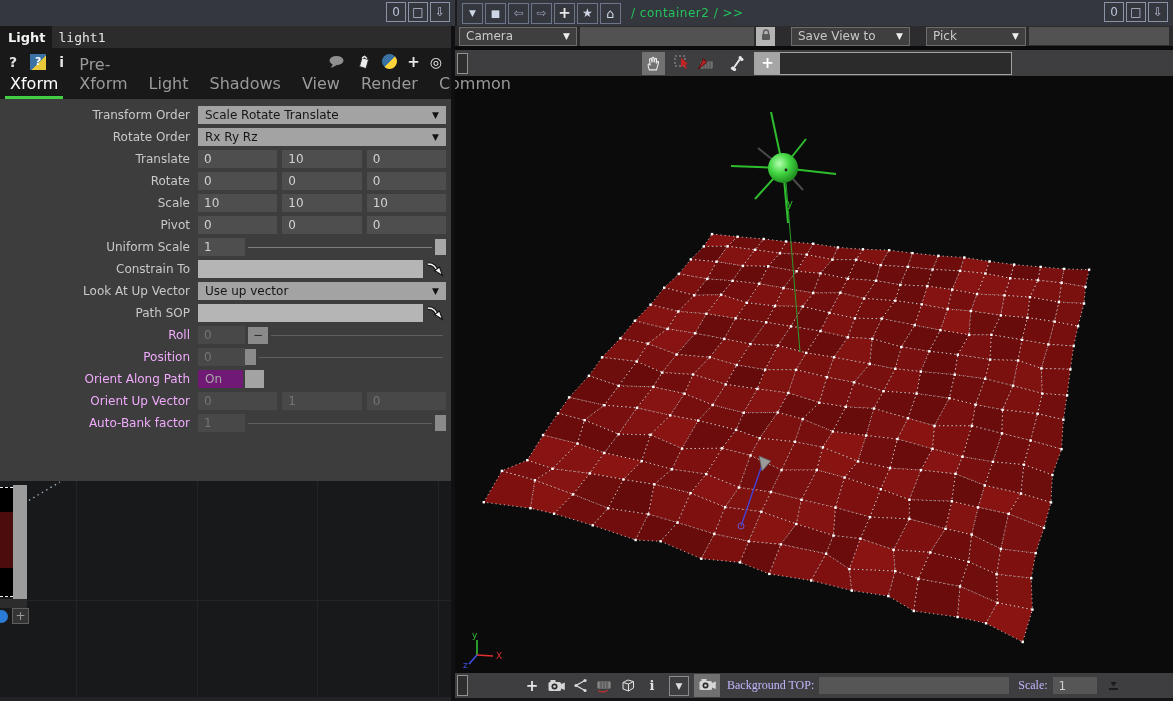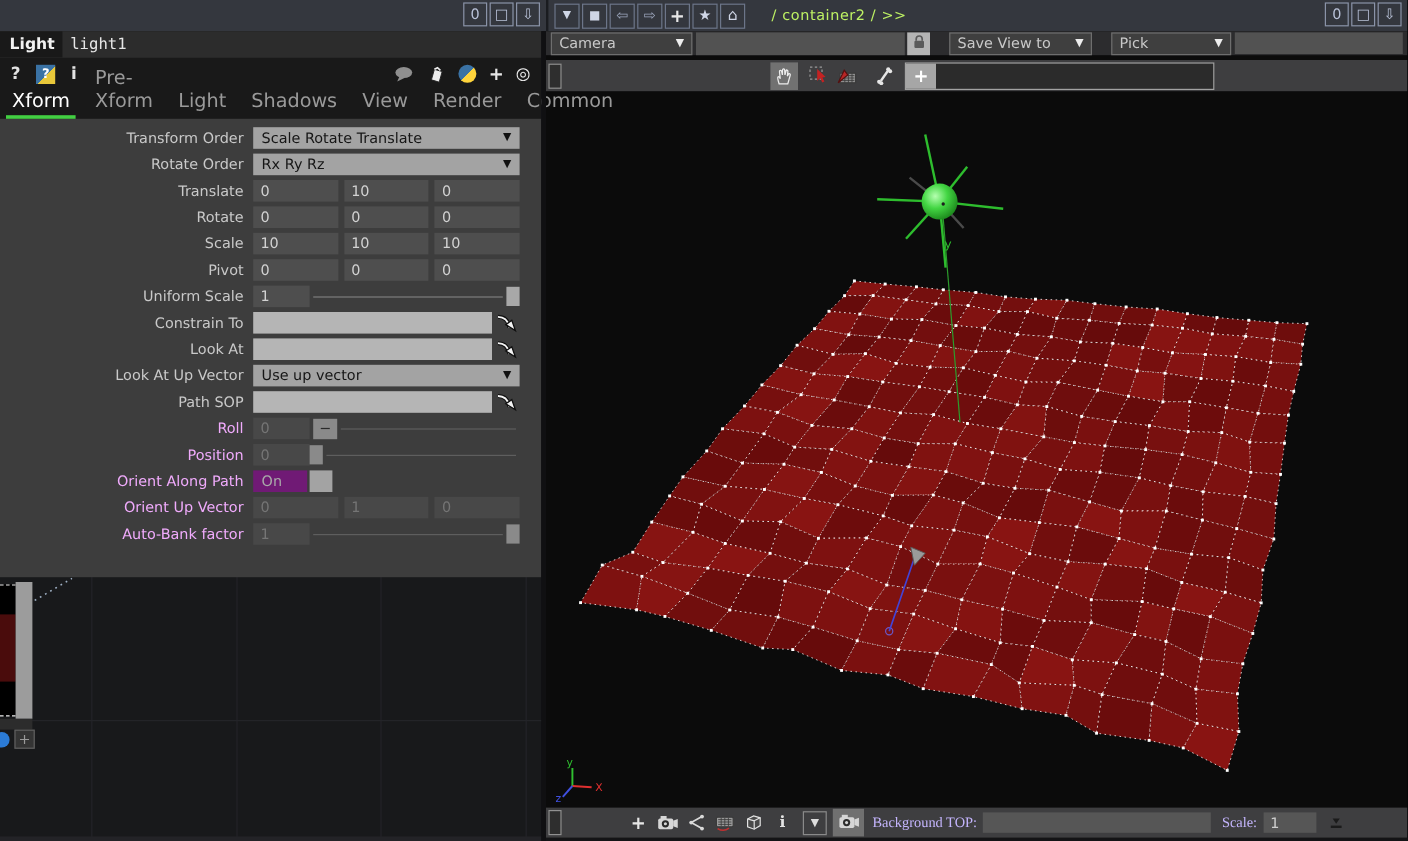--- a/index.html
+++ b/index.html
@@ -8,21 +8,21 @@
 
   
   #topbar{position:absolute;left:0;top:0;width:1173px;height:26px;background:#34373e;display:flex;}
   #topbar-left{width:455px;position:relative;border-right:2px solid #1a1c20;}
   #topbar-right{flex:1;display:flex;align-items:center;padding-left:5px;position:relative;}
   .pane-ctrls{position:absolute;right:5px;top:2px;display:flex;gap:2px;}
   .pbtn{width:20px;height:20px;border:1px solid #8a93a8;color:#b9c2d8;display:flex;align-items:center;
         justify-content:center;font-size:12px;background:transparent;box-sizing:border-box;}
   .nbtn{width:21px;height:21px;border:1px solid #6c7589;color:#aeb8cd;display:flex;align-items:center;
         justify-content:center;font-size:12px;margin-right:2px;box-sizing:border-box;}
-  .crumb{color:#bef264;font-size:12px;margin-left:20px;letter-spacing:.5px;}
+  .crumb{color:#22c55e;font-size:12px;margin-left:8px;letter-spacing:.5px;}
 
   
   #network{position:absolute;left:0;top:26px;width:455px;height:675px;background:#18191b;}
   .ngrid-v{position:absolute;top:0;width:1px;height:675px;background:#232428;}
   .ngrid-h{position:absolute;left:0;width:455px;height:1px;background:#232428;}
   #node-thumb{position:absolute;left:0;top:461px;width:13px;height:110px;background:#000;
               border-top:1px dashed #eee;border-bottom:1px dashed #eee;box-sizing:border-box;}
   #node-thumb .red{position:absolute;left:0;top:24px;width:13px;height:56px;background:#4a0c0c;}
   #node-bar{position:absolute;left:13px;top:459px;width:14px;height:114px;background:#9c9c9c;}
   #node-strip{position:absolute;left:0;top:573px;width:27px;height:9px;background:#2c2c2c;}
@@ -39,21 +39,21 @@
            font-family:"DejaVu Sans Mono","Liberation Mono",monospace;font-size:13px;color:#e6e6e6;}
   #pd-icons{height:27px;background:#191919;display:flex;align-items:center;padding:0 9px;}
   #pd-help{display:flex;gap:13px;align-items:center;}
   #pd-actions{margin-left:auto;display:flex;gap:10px;align-items:center;}
   .hicon{color:#e3e3e3;font-weight:bold;font-size:14px;display:flex;align-items:center;}
   #pd-tabs{height:24px;background:#191919;display:flex;align-items:flex-end;padding-left:8px;gap:17px;}
   .tab{font-size:16px;color:#9a9a9a;padding:3px 2px 6px;position:relative;}
   .tab.active{color:#fff;}
   .tab.active::after{content:"";position:absolute;left:-3px;right:-3px;bottom:0;height:3px;background:#43cf43;}
   #pd-body{padding-top:5px;}
-  .prow{height:22px;display:flex;align-items:center;padding-right:18px;margin-left:13px;}
+  .prow{height:22px;display:flex;align-items:center;padding-right:5px;}
   .plabel{width:198px;text-align:right;padding-right:8px;font-size:12px;color:#c9c9c9;flex:none;
           white-space:nowrap;box-sizing:border-box;}
   .prow.disabled .plabel{color:#f0abfc;}
   .pfields{flex:1;display:flex;align-items:center;height:18px;}
   .menu{flex:1;height:18px;background:#a3a3a3;color:#161616;display:flex;align-items:center;padding:0 7px;}
   .menu .arrow{margin-left:auto;font-size:9px;color:#111;}
   .pfields.vec3{gap:5px;}
   .pfields.vec3 .numfield{flex:1;}
   .numfield{height:18px;background:#4e4e4e;color:#d2d2d2;display:flex;align-items:center;padding-left:6px;box-sizing:border-box;}
   .prow.disabled .numfield{background:#484848;color:#757575;}
@@ -264,33 +264,20 @@
         <div class="prow">
           <div class="plabel">Uniform Scale</div>
           <div class="pfields">
             <div class="numfield nf-s">1</div>
             <div class="slider-track"></div>
             <div class="handle"></div>
           </div>
         </div>
         <div class="prow">
           <div class="plabel">Constrain To</div>
-          <div class="pfields">
-            <div class="opref-field"></div>
-            <div class="opicon">
-              <svg width="20" height="19" viewBox="0 0 20 19">
-                <path d="M3 4 q8 0 9.5 9" fill="none" stroke="#101010" stroke-width="3.4"></path>
-                <path d="M3 4 q8 0 9.5 9" fill="none" stroke="#f4f4f4" stroke-width="1.5"></path>
-                <path d="M9.5 10.5 L17.5 15.5 L14.5 7 Z" fill="#f4f4f4" stroke="#101010" stroke-width="1.1"></path>
-              </svg>
-            </div>
-          </div>
-        </div>
-        <div class="prow">
-          <div class="plabel">Look At</div>
           <div class="pfields">
             <div class="opref-field"></div>
             <div class="opicon">
               <svg width="20" height="19" viewBox="0 0 20 19">
                 <path d="M3 4 q8 0 9.5 9" fill="none" stroke="#101010" stroke-width="3.4"></path>
                 <path d="M3 4 q8 0 9.5 9" fill="none" stroke="#f4f4f4" stroke-width="1.5"></path>
                 <path d="M9.5 10.5 L17.5 15.5 L14.5 7 Z" fill="#f4f4f4" stroke="#101010" stroke-width="1.1"></path>
               </svg>
             </div>
           </div>

